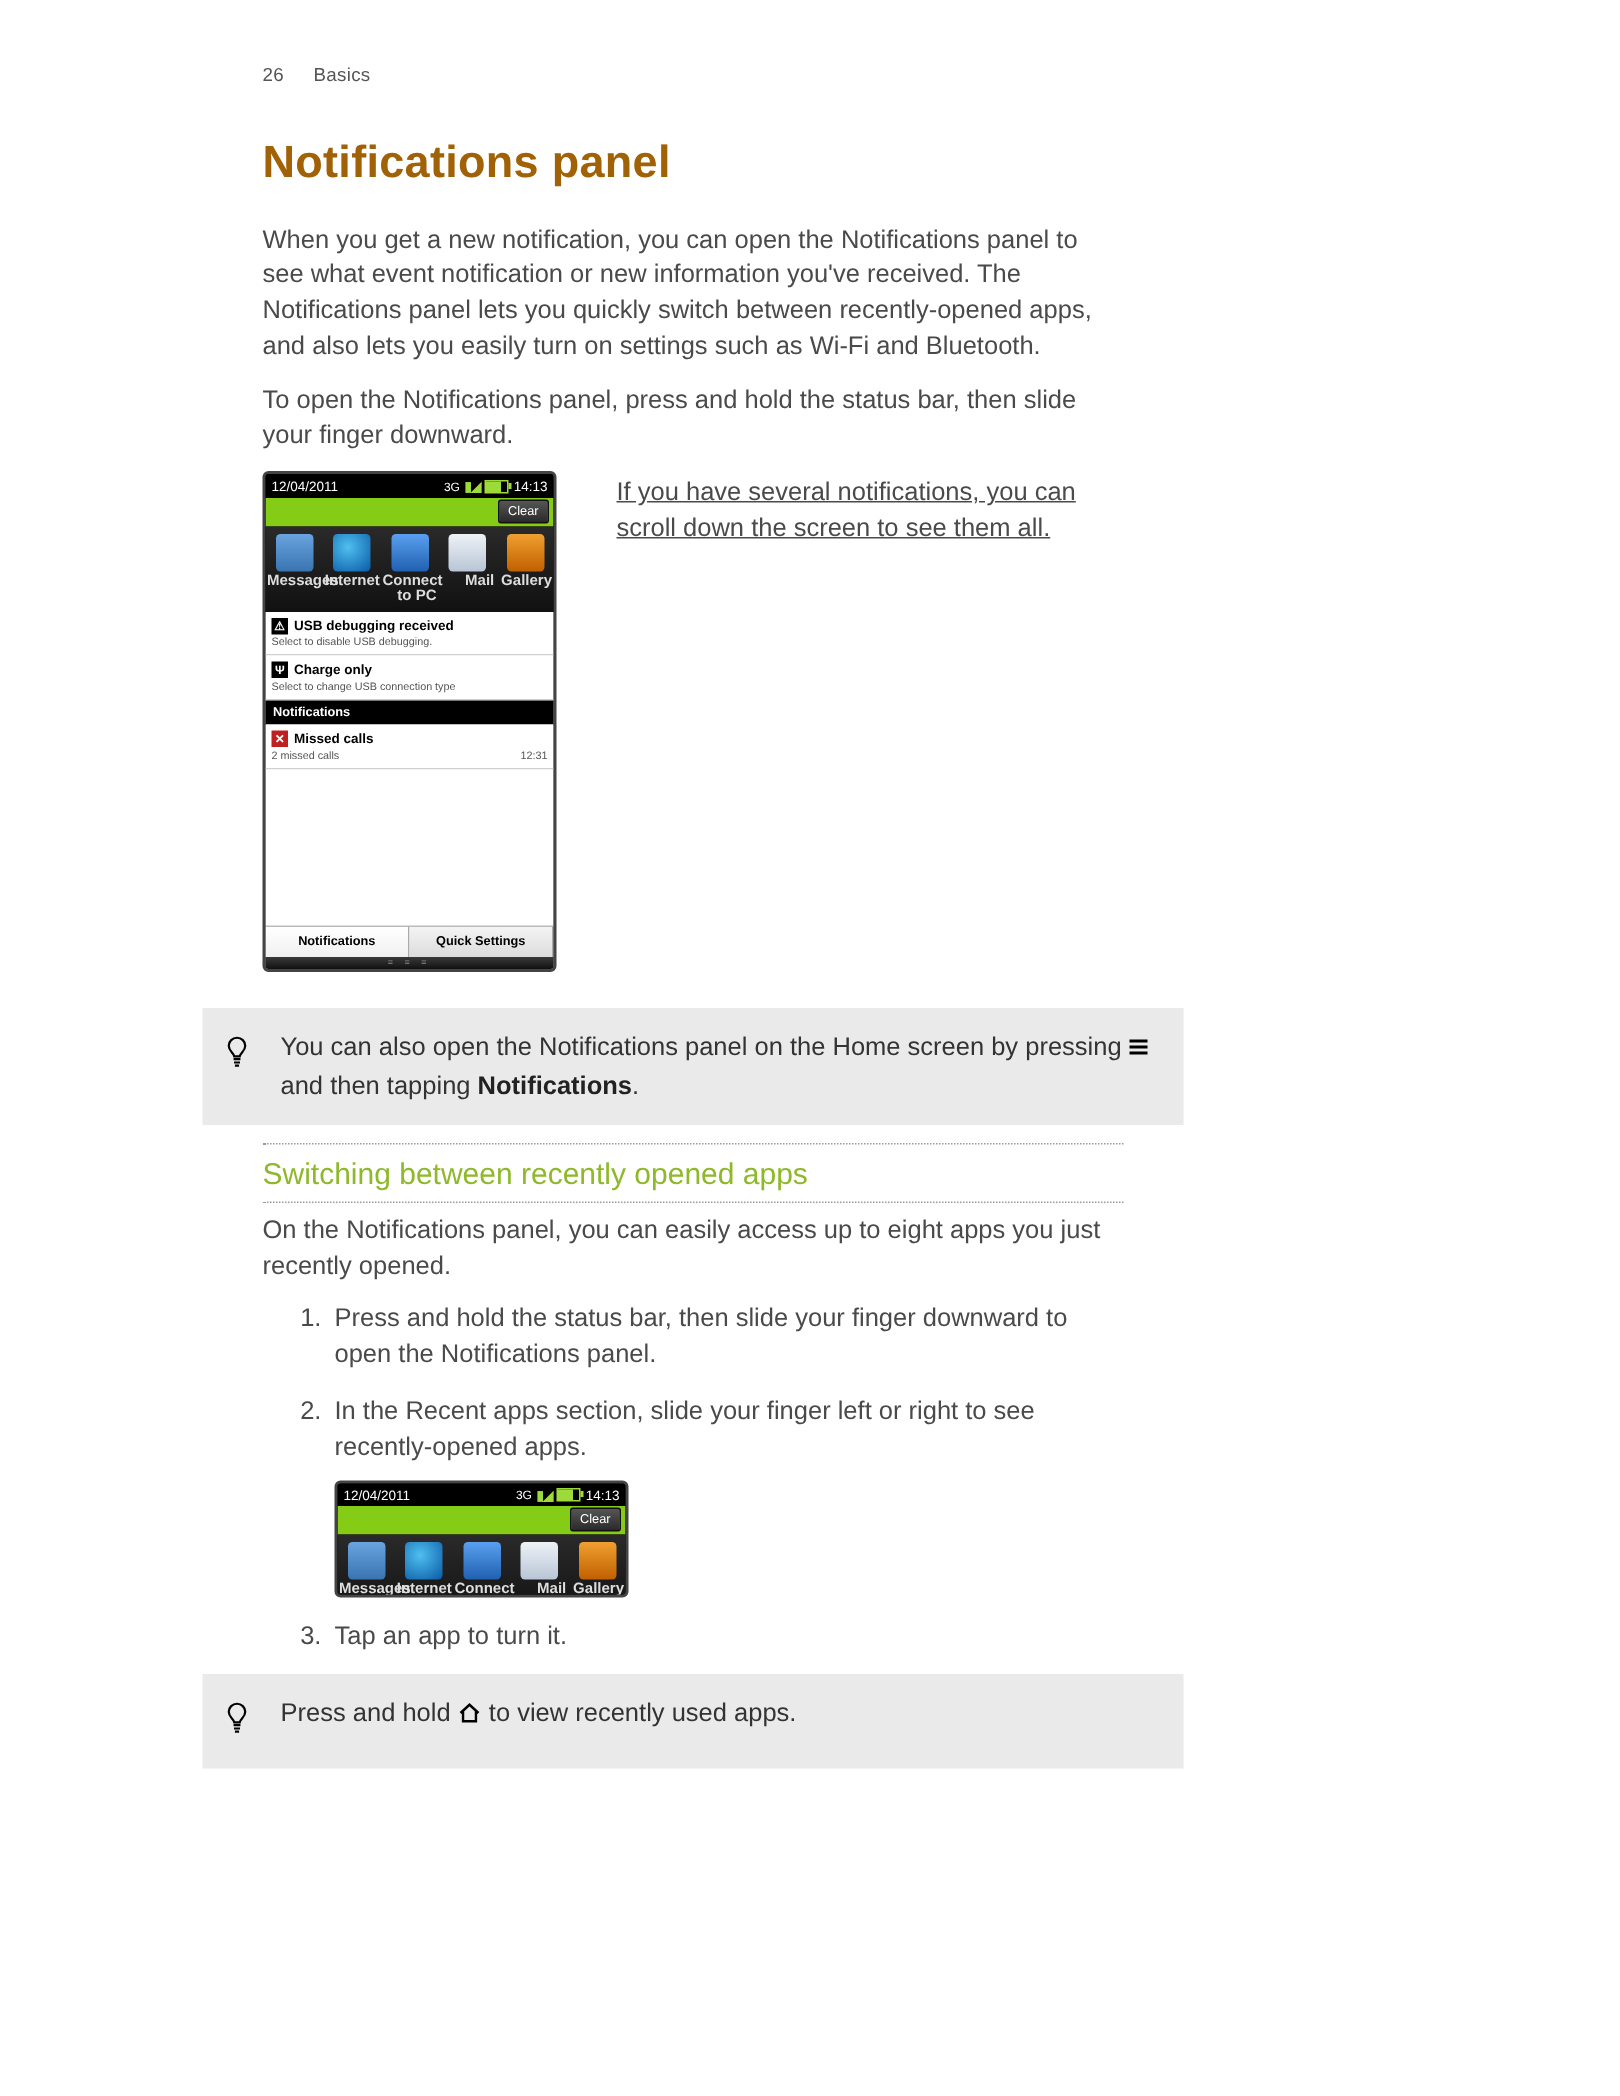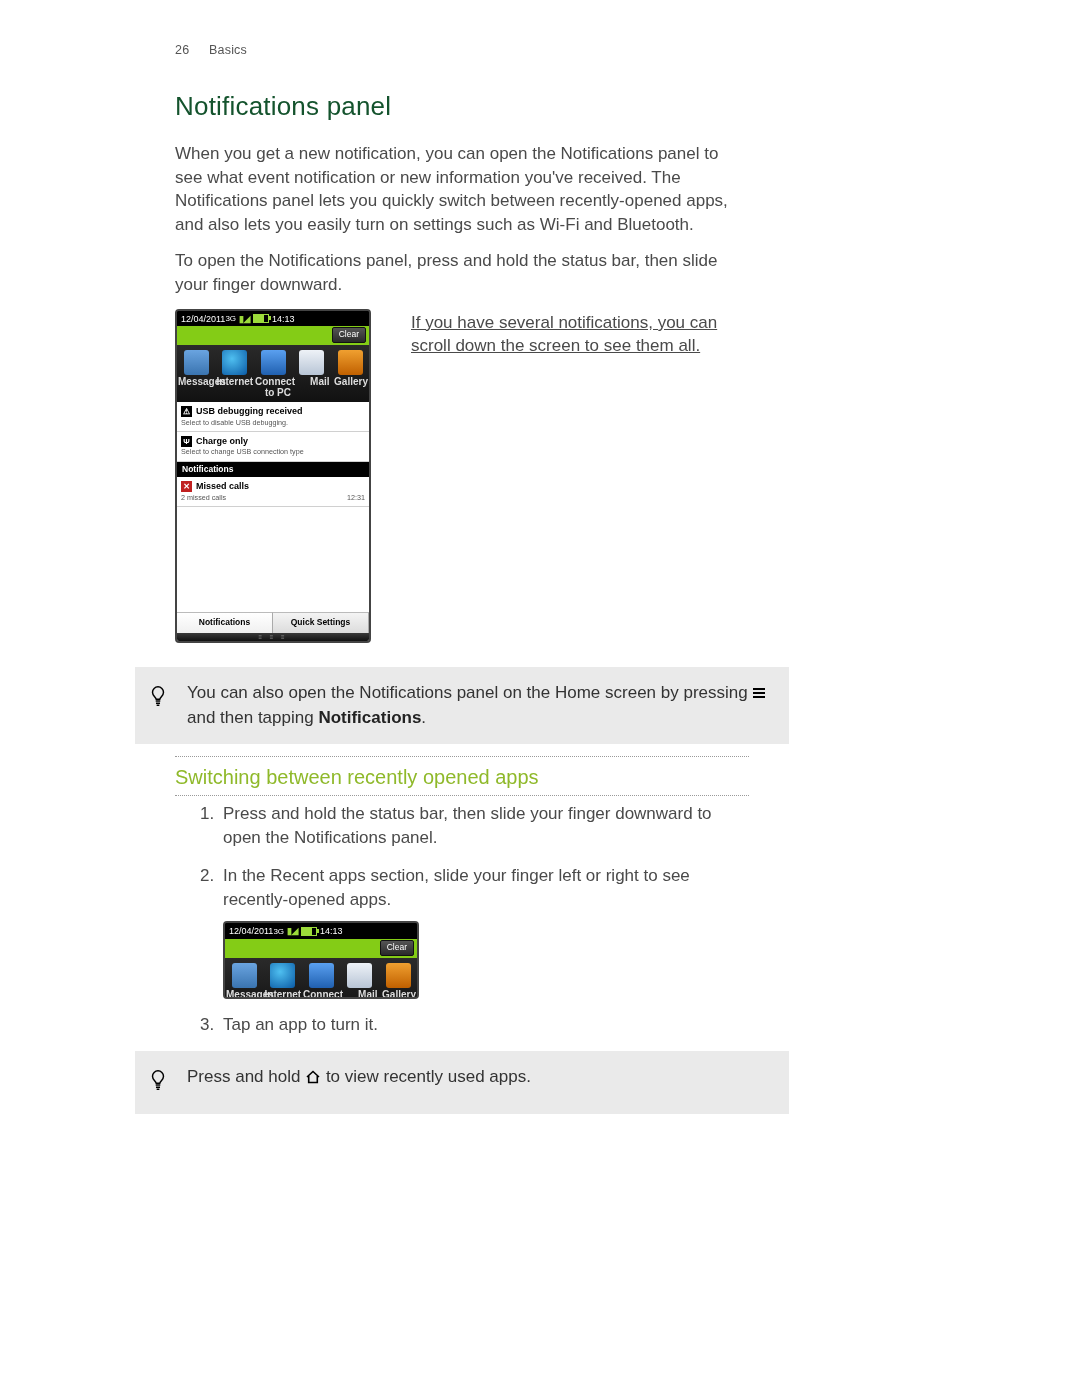--- a/index.html
+++ b/index.html
@@ -19,23 +19,23 @@
     padding: 42px 175px 60px 175px;
   }
   .running-header {
     font-size: 12.5px;
     color: #555;
     letter-spacing: 0.2px;
     margin-bottom: 28px;
   }
   .running-header .pn { margin-right: 16px; }
   h1.title {
-    font-size: 26px;
-    font-weight: 400;
-    color: #14532d;
+    font-size: 30px;
+    font-weight: 700;
+    color: #a16207;
     margin: 0 0 18px 0;
     letter-spacing: 0.2px;
   }
   p.body {
     margin: 0 0 12px 0;
   }
   .fig-row {
     display: flex;
     gap: 40px;
     margin: 12px 0 24px 0;
@@ -49,21 +49,21 @@
     width: 196px;
     overflow: hidden;
   }
   .figure1 { height: 334px; display:flex; flex-direction:column; }
   .figure2 { height: 78px; display:flex; flex-direction:column; }
   .f-status {
     background: #000;
     color: #fff;
     font-size: 9px;
     padding: 2px 4px 1px 4px;
-    display:flex; align-items:center;
+    display:flex; justify-content: space-between; align-items:center;
   }
   .f-status .icons { display:flex; align-items:center; gap:3px; }
   .sig { color:#9cdb3a; font-weight:600; letter-spacing:-0.5px;}
   .batt {
     display:inline-block; width:14px; height:7px; border:1px solid #9cdb3a;
     background: linear-gradient(to right, #9cdb3a 70%, transparent 70%);
     position:relative;
   }
   .batt:after { content:""; position:absolute; right:-3px; top:1px; width:2px; height:4px; background:#9cdb3a; }
   .f-clear-row {
@@ -236,20 +236,21 @@
         </span>
         <span> and then tapping </span><span class="strong">Notifications</span><span>.</span>
       </p>
     </div>
   </div>
 
   <hr class="dotted">
   <h2 class="sub">Switching between recently opened apps</h2>
   <hr class="dotted" style="margin-top:4px;">
 
+  <p class="body">On the Notifications panel, you can easily access up to eight apps you just recently opened.</p>
 
   <ol class="steps">
     <li>Press and hold the status bar, then slide your finger downward to open the Notifications panel.</li>
     <li>
       <span>In the Recent apps section, slide your finger left or right to see recently-opened apps.</span>
       <div style="margin-top:10px;">
 
         <div class="figure2">
           <div class="f-status">
             <span>12/04/2011</span>

